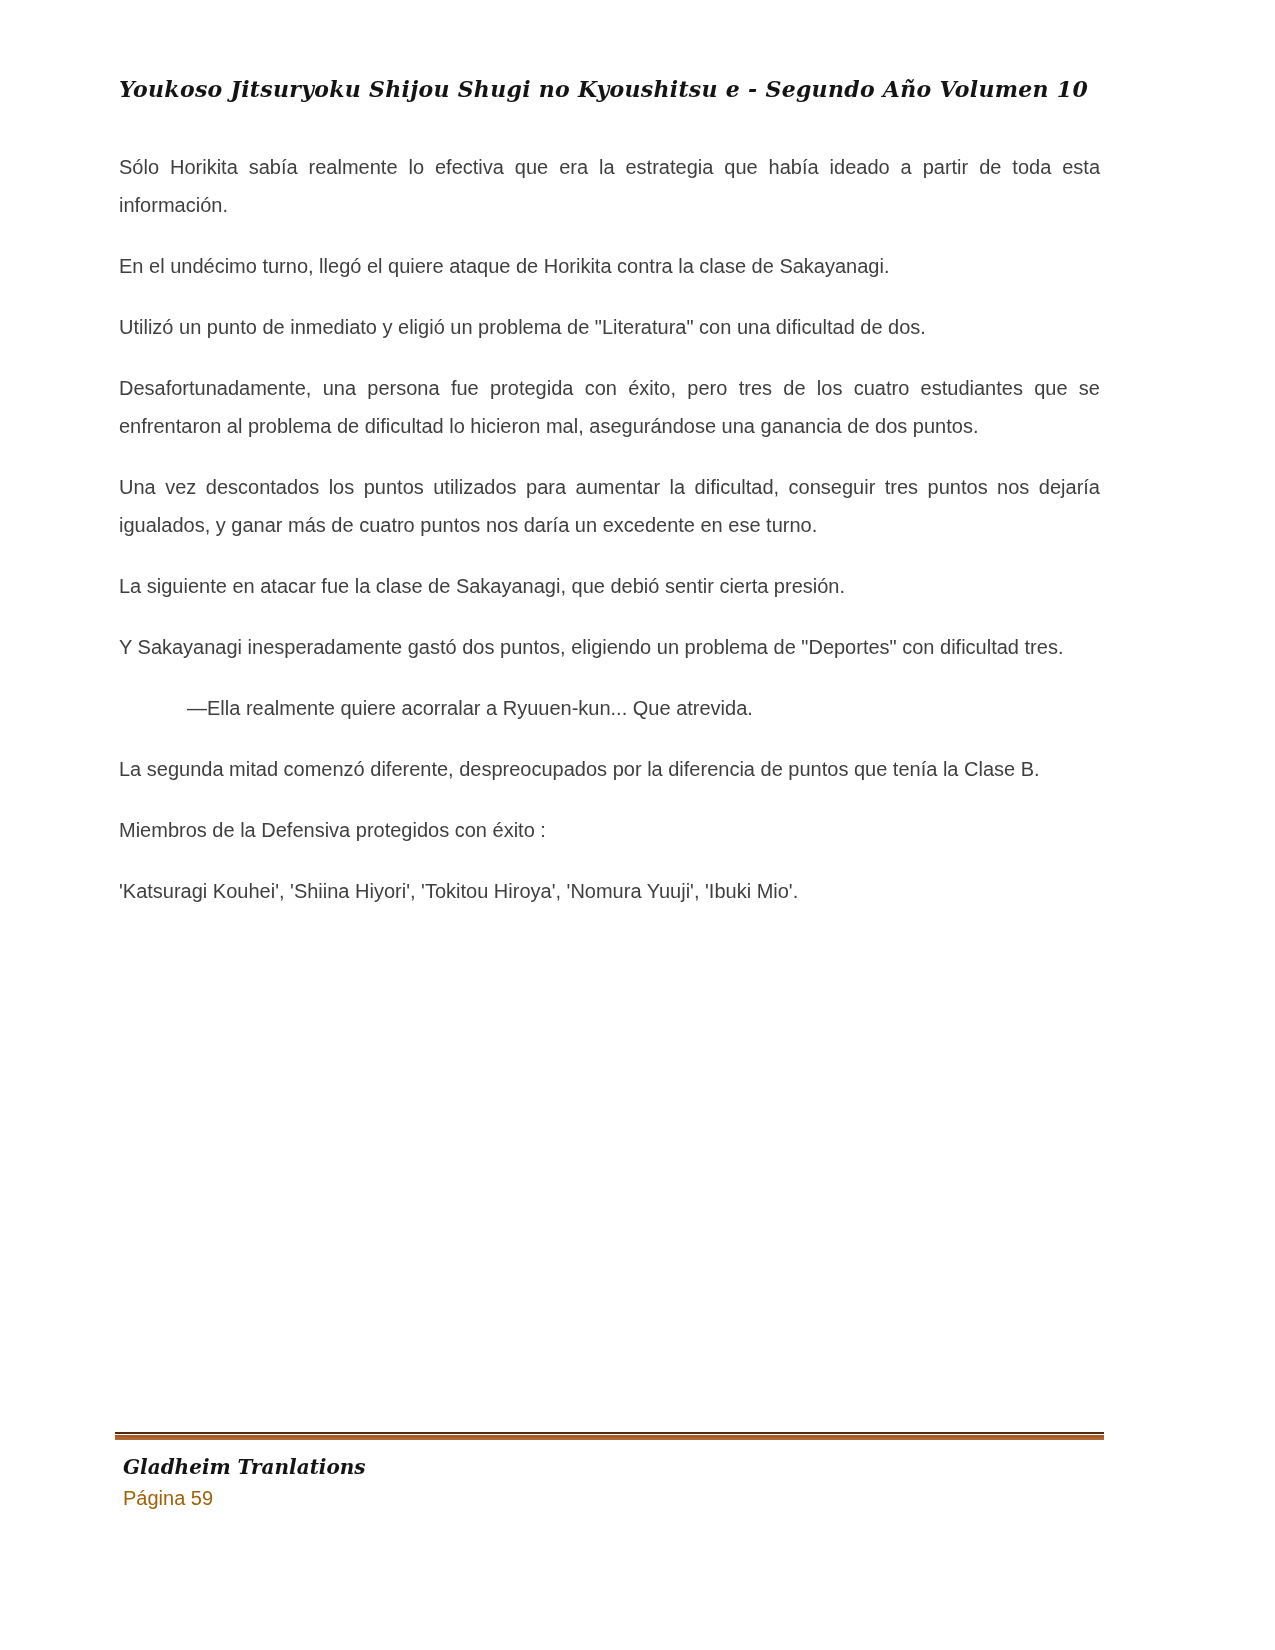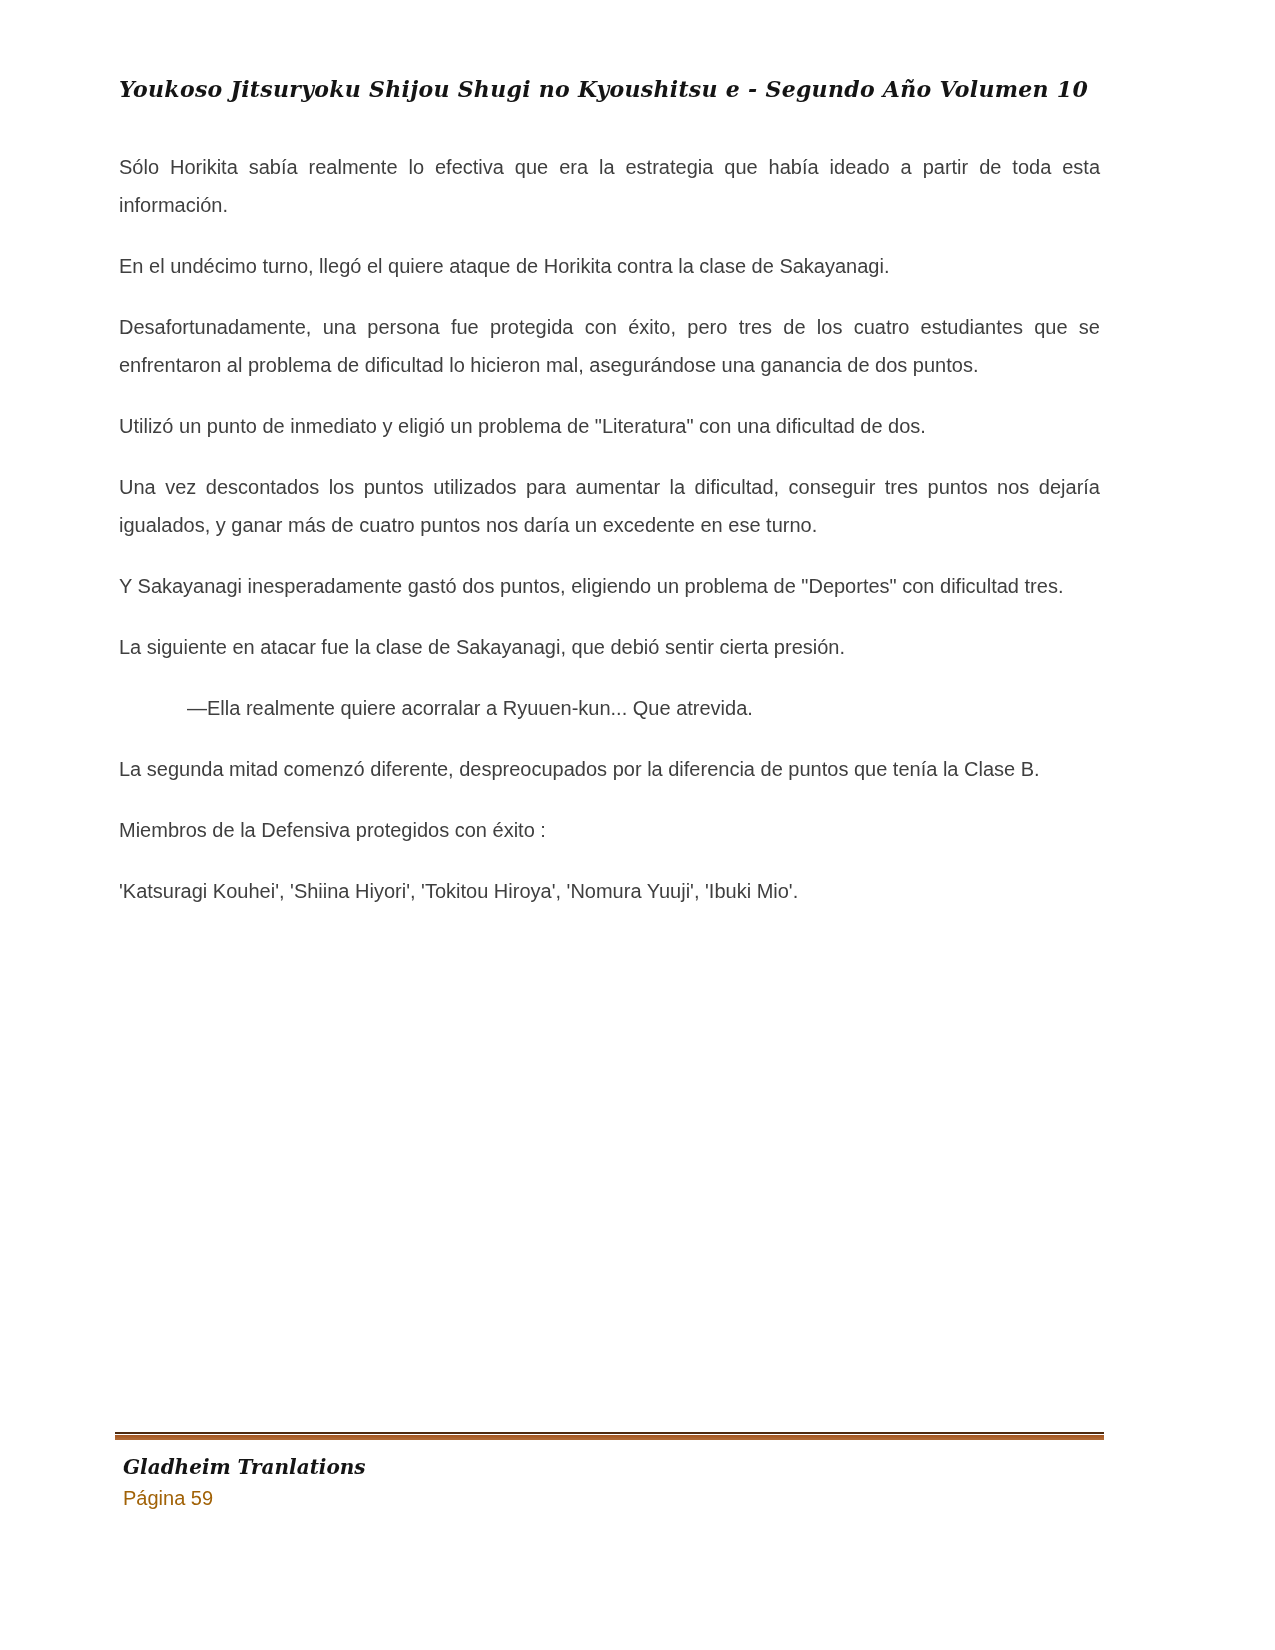--- a/index.html
+++ b/index.html
@@ -85,25 +85,25 @@
 
 <div class="page">
 
   <div class="doc-header">
     <span>Youkoso Jitsuryoku Shijou Shugi no Kyoushitsu e - Segundo Año Volumen 10</span>
   </div>
 
   <div class="doc-content" id="paragraphs">
       <p class="para justify">Sólo Horikita sabía realmente lo efectiva que era la estrategia que había ideado a partir de toda esta información.</p>
       <p class="para justify">En el undécimo turno, llegó el quiere ataque de Horikita contra la clase de Sakayanagi.</p>
+      <p class="para justify">Utilizó un punto de inmediato y eligió un problema de "Literatura" con una dificultad de dos.</p>
       <p class="para justify">Desafortunadamente, una persona fue protegida con éxito, pero tres de los cuatro estudiantes que se enfrentaron al problema de dificultad lo hicieron mal, asegurándose una ganancia de dos puntos.</p>
-      <p class="para justify">Utilizó un punto de inmediato y eligió un problema de "Literatura" con una dificultad de dos.</p>
       <p class="para justify">Una vez descontados los puntos utilizados para aumentar la dificultad, conseguir tres puntos nos dejaría igualados, y ganar más de cuatro puntos nos daría un excedente en ese turno.</p>
+      <p class="para justify">La siguiente en atacar fue la clase de Sakayanagi, que debió sentir cierta presión.</p>
       <p class="para justify">Y Sakayanagi inesperadamente gastó dos puntos, eligiendo un problema de "Deportes" con dificultad tres.</p>
-      <p class="para justify">La siguiente en atacar fue la clase de Sakayanagi, que debió sentir cierta presión.</p>
       <p class="para dialogue">—Ella realmente quiere acorralar a Ryuuen-kun... Que atrevida.</p>
       <p class="para justify">La segunda mitad comenzó diferente, despreocupados por la diferencia de puntos que tenía la Clase B.</p>
       <p class="para gap left">Miembros de la Defensiva protegidos con éxito :</p>
       <p class="para left">'Katsuragi Kouhei', 'Shiina Hiyori', 'Tokitou Hiroya', 'Nomura Yuuji', 'Ibuki Mio'.</p>
     </div>
 
   <div class="doc-footer">
     <div class="footer-rule"></div>
     <div class="footer-row">
       <span class="footer-left">Gladheim Tranlations</span>

